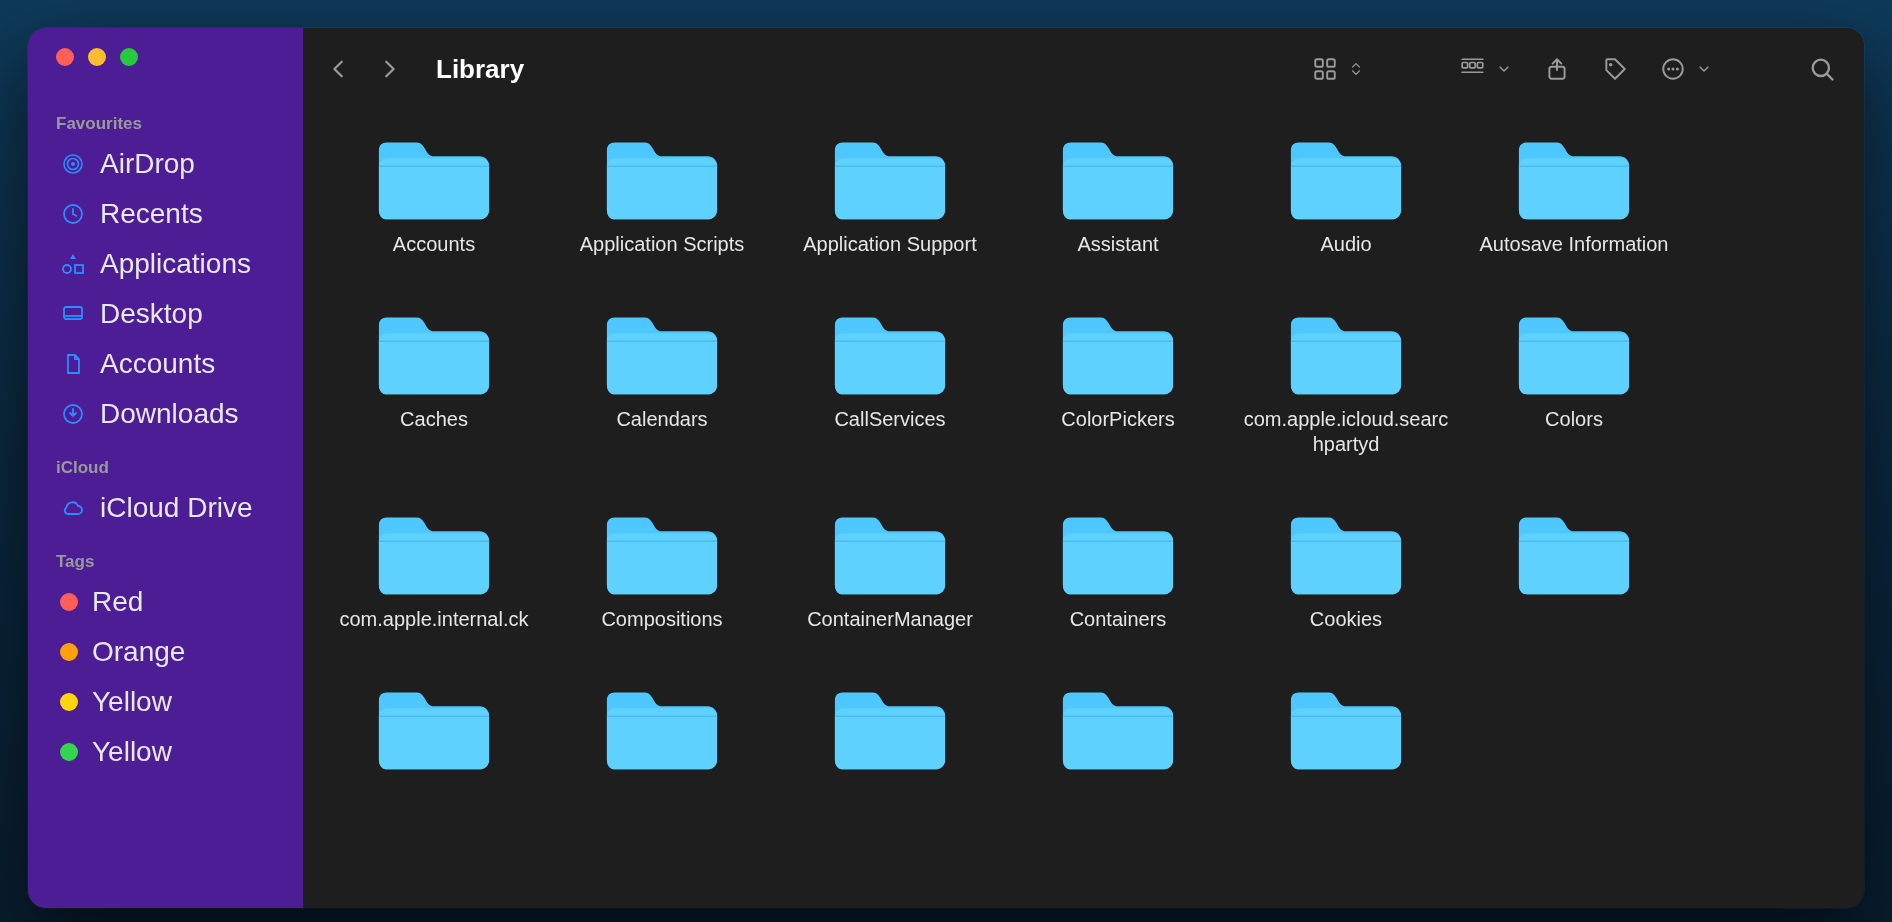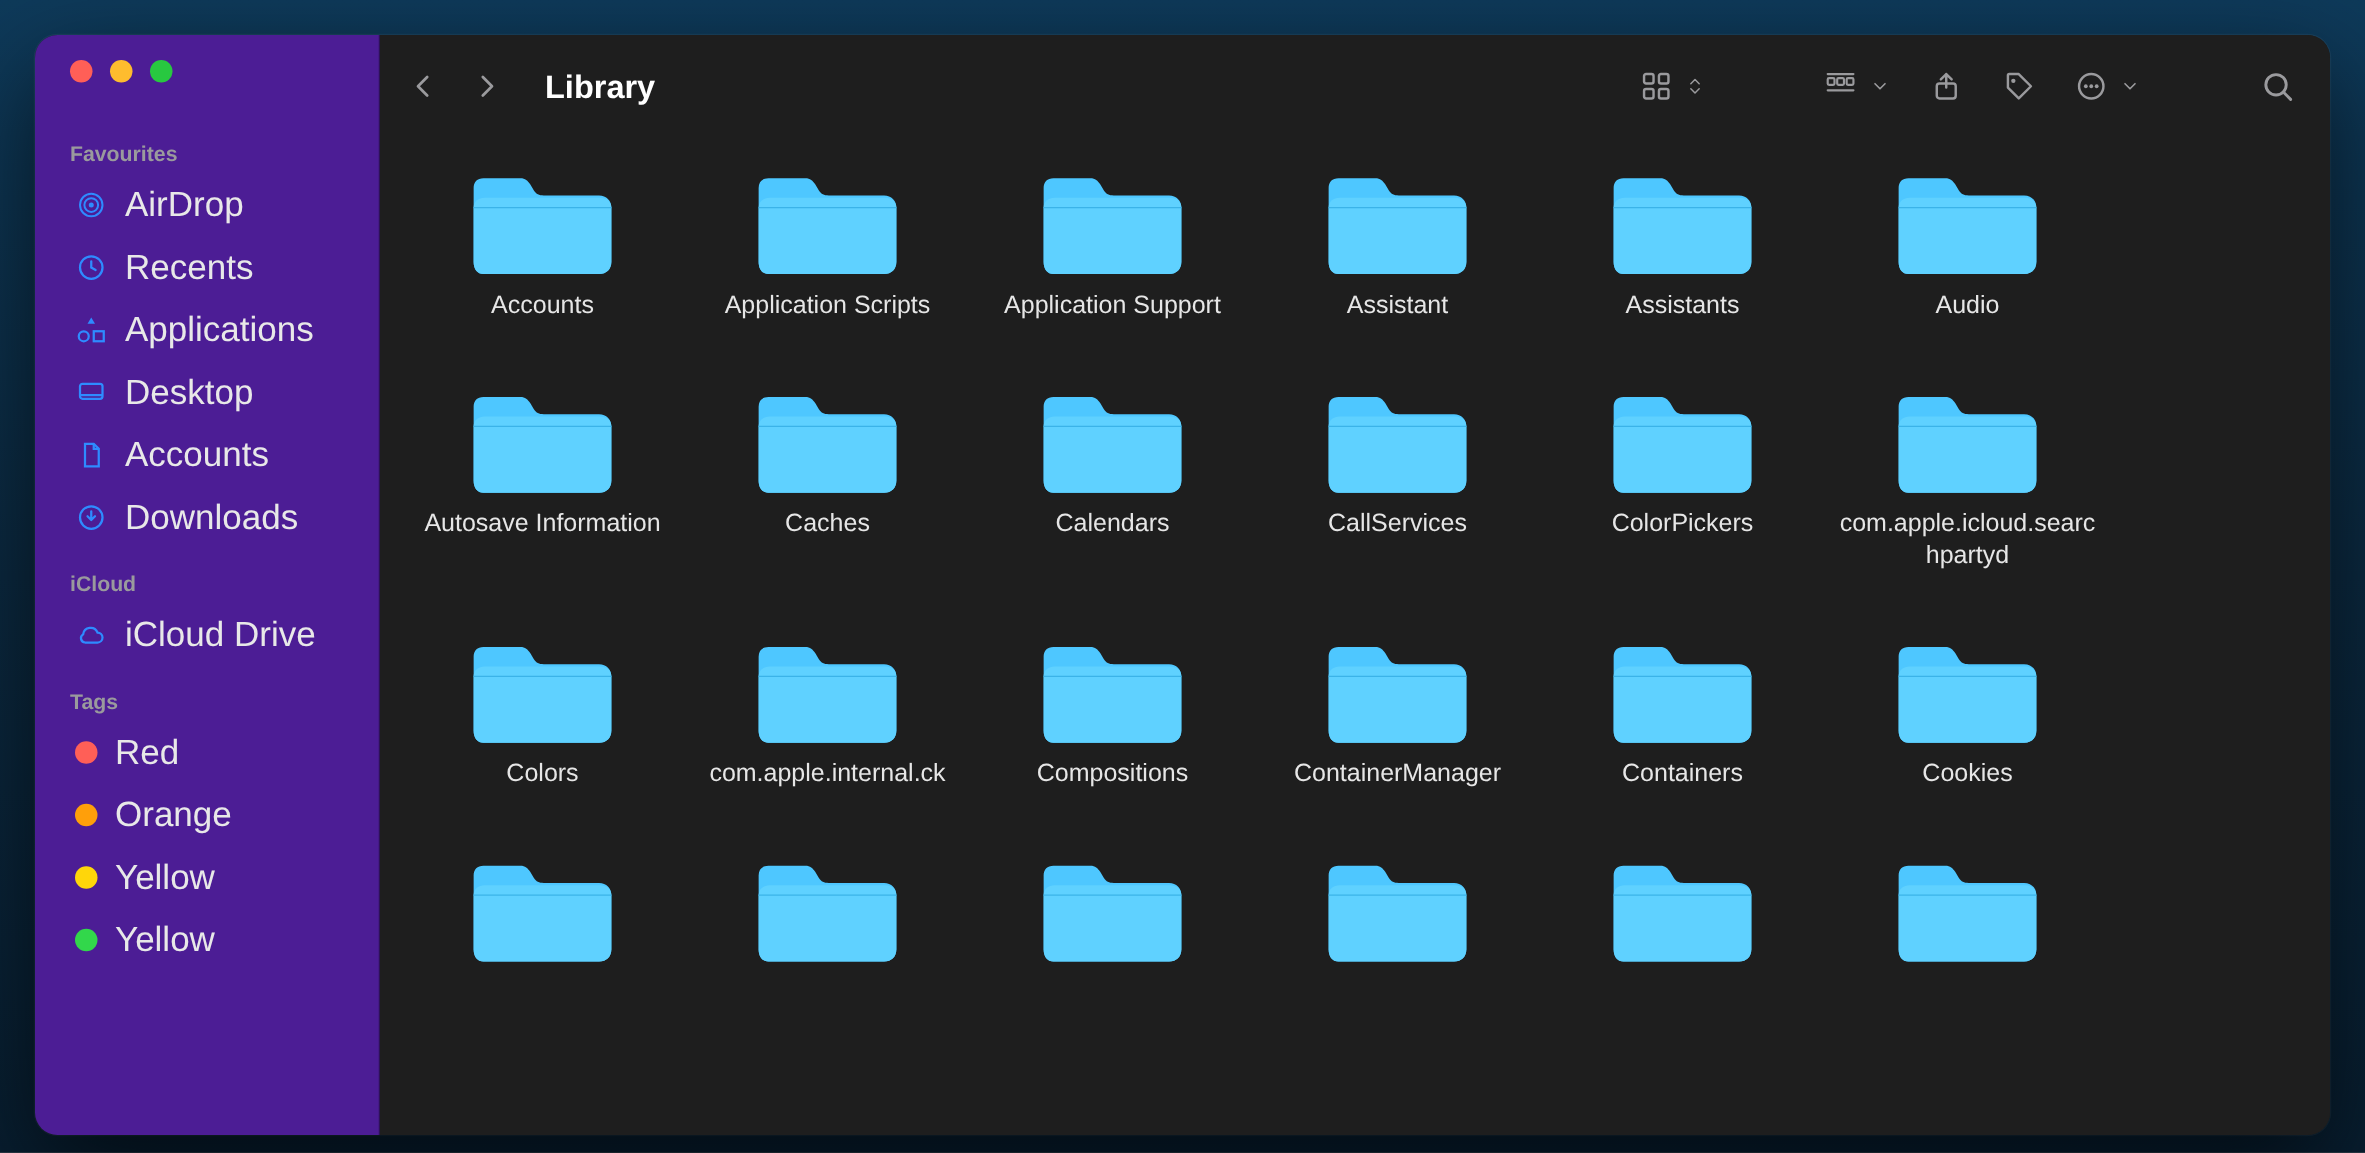--- a/index.html
+++ b/index.html
@@ -463,28 +463,20 @@
               </svg>
             </div>
             <div class="folder-label">Assistant</div>
           </div>
           <div class="folder-item">
             <div class="folder-icon">
               <svg viewBox="0 0 124 100">
                 <use href="#folder-shape"></use>
               </svg>
             </div>
-            <div class="folder-label">Assistants</div>
-          </div>
-          <div class="folder-item">
-            <div class="folder-icon">
-              <svg viewBox="0 0 124 100">
-                <use href="#folder-shape"></use>
-              </svg>
-            </div>
             <div class="folder-label">Audio</div>
           </div>
           <div class="folder-item">
             <div class="folder-icon">
               <svg viewBox="0 0 124 100">
                 <use href="#folder-shape"></use>
               </svg>
             </div>
             <div class="folder-label">Autosave Information</div>
           </div>

